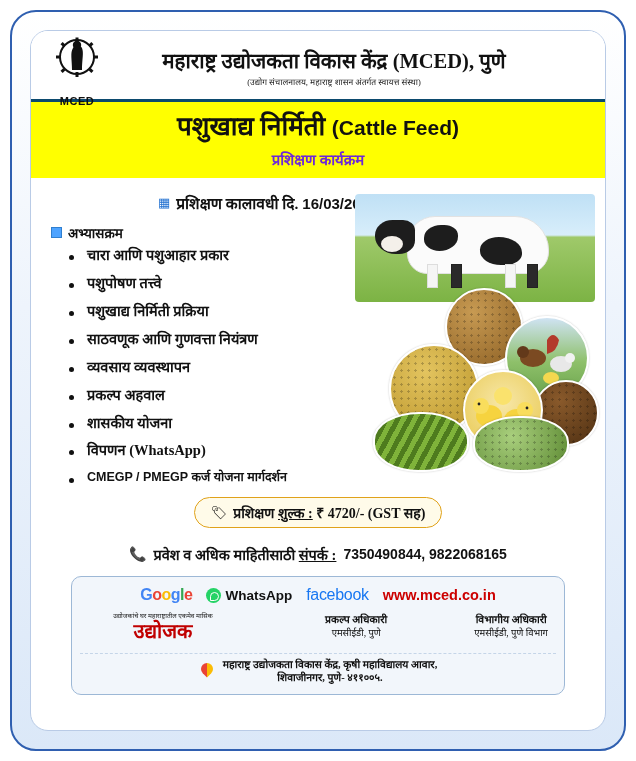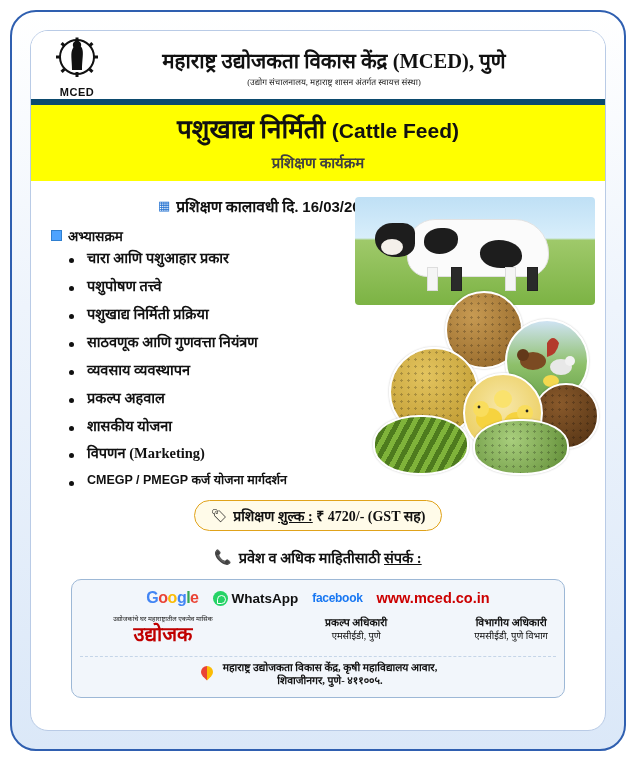--- a/index.html
+++ b/index.html
@@ -65,21 +65,21 @@
     width: 44px;
     height: 42px;
     margin: 0 auto;
     position: relative;
   }
   .logo-label {
     font-size: 11px;
     font-weight: bold;
     color: #111;
     letter-spacing: 0.5px;
-    margin-top: 7px;
+    margin-top: 16px;
   }
   .header-text {
     flex: 1 1 auto;
     text-align: center;
     padding-right: 40px;
   }
   .org-title {
     font-family: "Liberation Serif", serif;
     font-size: 20.5px;
     font-weight: bold;
@@ -91,38 +91,38 @@
     font-size: 8.5px;
     color: #222222;
     margin-top: 3px;
   }
 
   
   .title-band {
     background: #ffff00;
     padding: 10px 0 9px 0;
     text-align: center;
-    border-top: 6px solid #0c4a6e;
+    border-top: 3px solid #0c4a6e;
   }
   .course-title {
     font-family: "Liberation Serif", serif;
     font-size: 26px;
     font-weight: bold;
     color: #111111;
     line-height: 1.15;
   }
   .course-title .eng {
     font-family: "Liberation Sans", sans-serif;
     font-size: 21px;
   }
   .course-sub {
     font-family: "Liberation Serif", serif;
     font-size: 15px;
     font-weight: bold;
-    color: #404040;
+    color: #6d28d9;
     margin-top: 7px;
   }
 
   
   .body-area {
     position: relative;
     padding: 8px 14px 0 14px;
     background: #ffffff;
     min-height: 430px;
   }
@@ -388,21 +388,21 @@
     font-size: 13.5px; font-weight: bold; color:#111;
   }
   .wa-dot {
     width: 15px; height: 15px; border-radius: 50%;
     background: #25D366; display:inline-block; position: relative;
   }
   .wa-dot::after {
     content:""; position:absolute; left:4px; top:4px;
     width:7px; height:7px; border:1.5px solid #fff; border-radius:50% 50% 50% 0;
   }
-  .fb-logo { font-size: 12px; font-weight: bold; color: #1877F2; letter-spacing: -0.3px; }
+  .fb-logo { font-size: 16px; font-weight: normal; color: #1877F2; letter-spacing: -0.3px; }
   .site-url { font-size: 14.5px; font-weight: bold; color: #cc0000; }
 
   .org-row {
     display: flex;
     align-items: center;
     justify-content: space-between;
     padding: 2px 8px 4px 8px;
     gap: 17px;
   }
   .udyojak {
@@ -519,21 +519,21 @@
         </div>
 
         <ul class="topics">
           <li>चारा आणि पशुआहार प्रकार</li>
           <li>पशुपोषण तत्त्वे</li>
           <li>पशुखाद्य निर्मिती प्रक्रिया</li>
           <li>साठवणूक आणि गुणवत्ता नियंत्रण</li>
           <li>व्यवसाय व्यवस्थापन</li>
           <li>प्रकल्प अहवाल</li>
           <li>शासकीय योजना</li>
-          <li>विपणन (Marketing)</li>
+          <li>विपणन (WhatsApp)</li>
           <li class="small">CMEGP / PMEGP कर्ज योजना मार्गदर्शन</li>
         </ul>
 
         <div class="collage">
           <div class="cow-photo">
             <div class="cow-body"></div>
             <div class="cow-head">
                 <i></i>
               </div>
             <div class="cow-leg l1"></div>
@@ -594,20 +594,21 @@
             </span>
           </div>
         </div>
 
         <div class="contact-row">
           <span class="phone-icon">📞</span>
           <span class="contact-label">
             <span>प्रवेश व अधिक माहितीसाठी</span>
             <span class="ul">संपर्क :</span>
           </span>
+          <span class="contact-nums">7350490844, 9822068165</span>
         </div>
 
         <div class="footer-card">
           <div class="brand-row">
             <span class="google-logo"><span class="b">G</span><span class="r">o</span><span class="y">o</span><span class="b">g</span><span class="g">l</span><span class="r">e</span></span>
             <span class="wa-chip">
               <span class="wa-dot"></span>
               <span>WhatsApp</span>
             </span>
             <span class="fb-logo">facebook</span>

